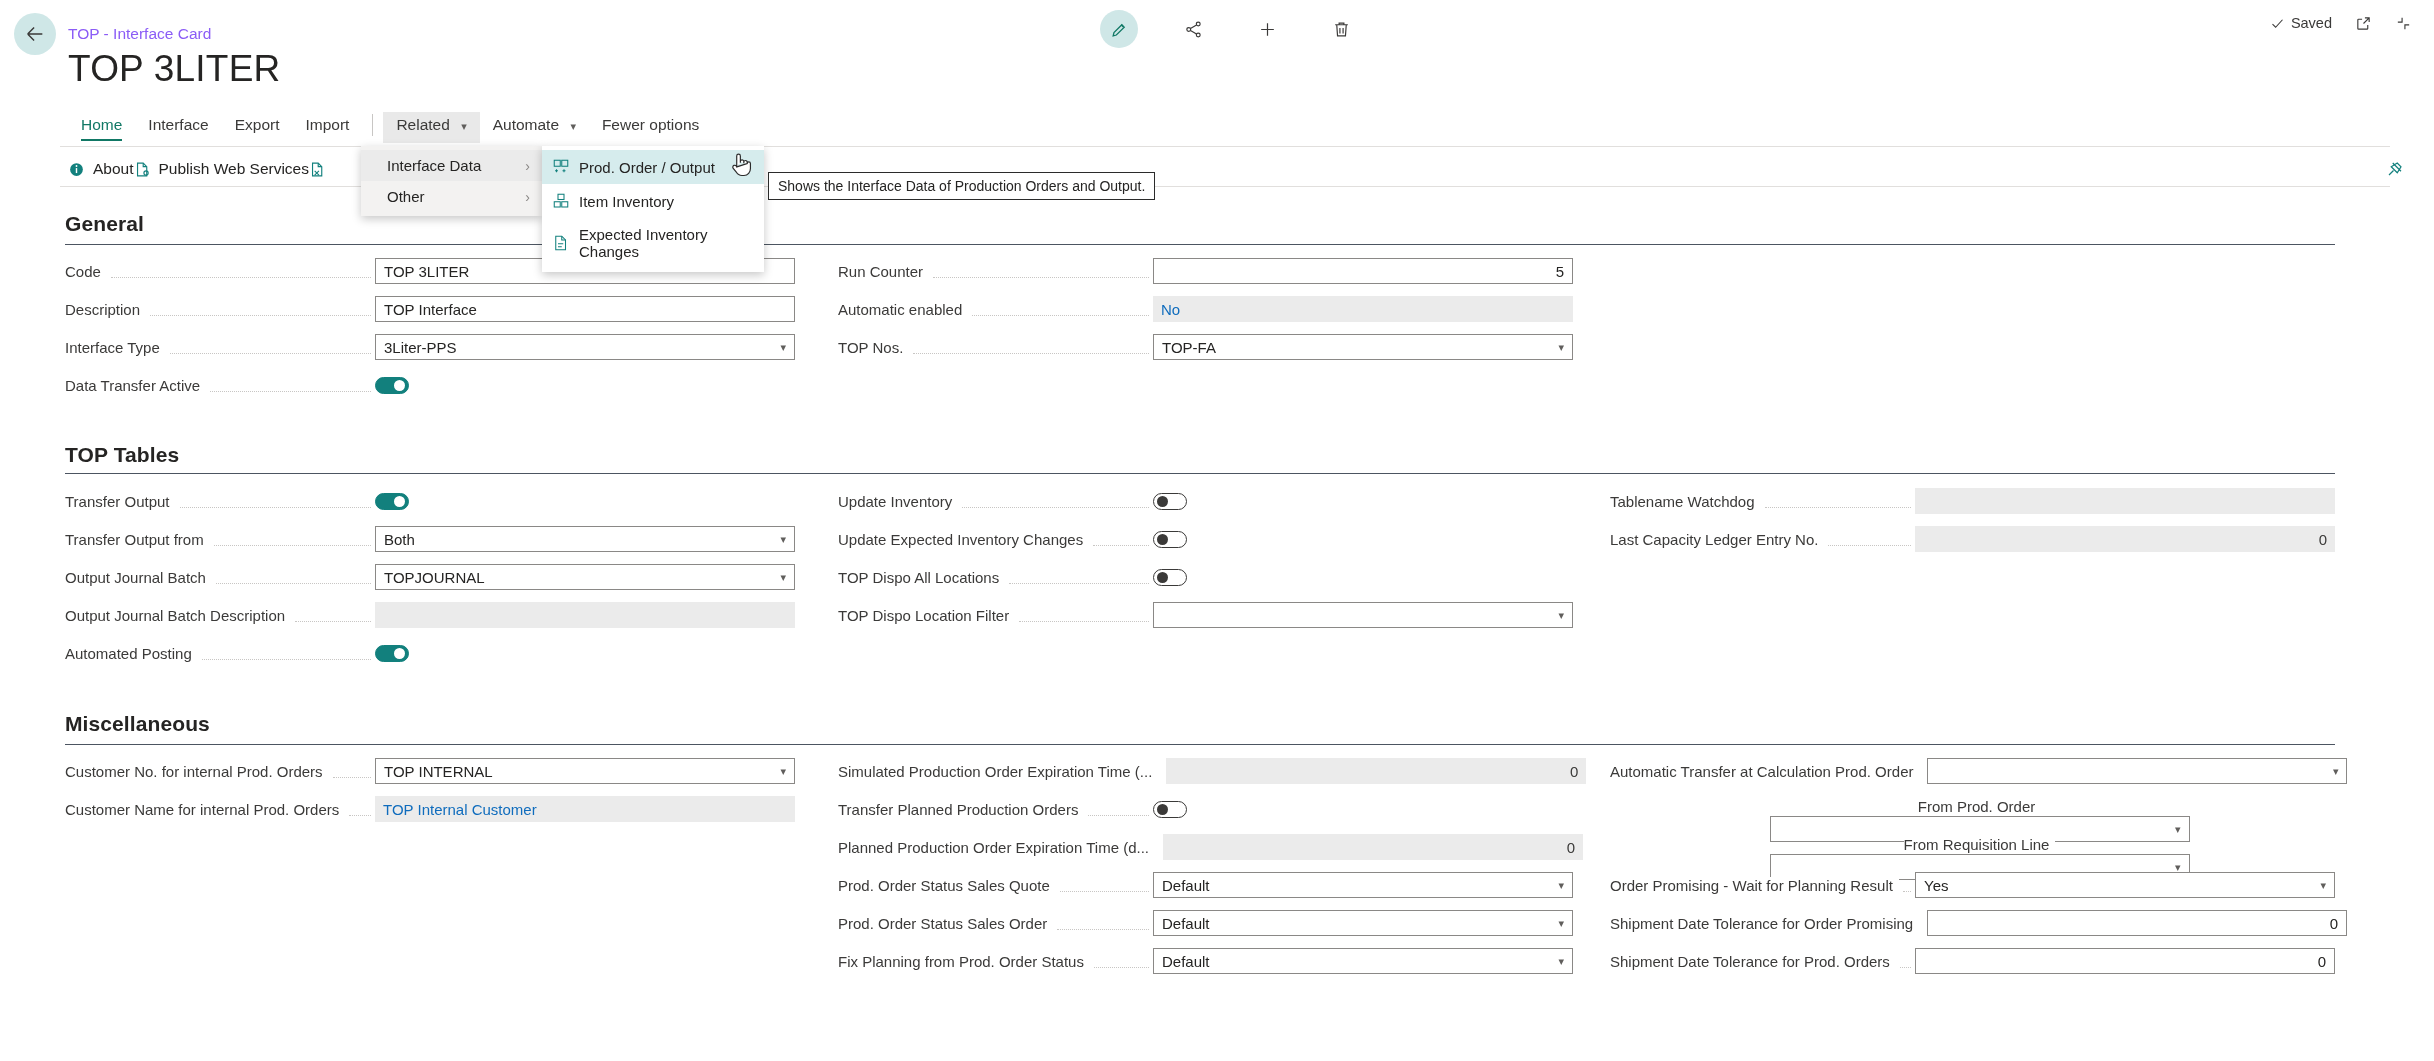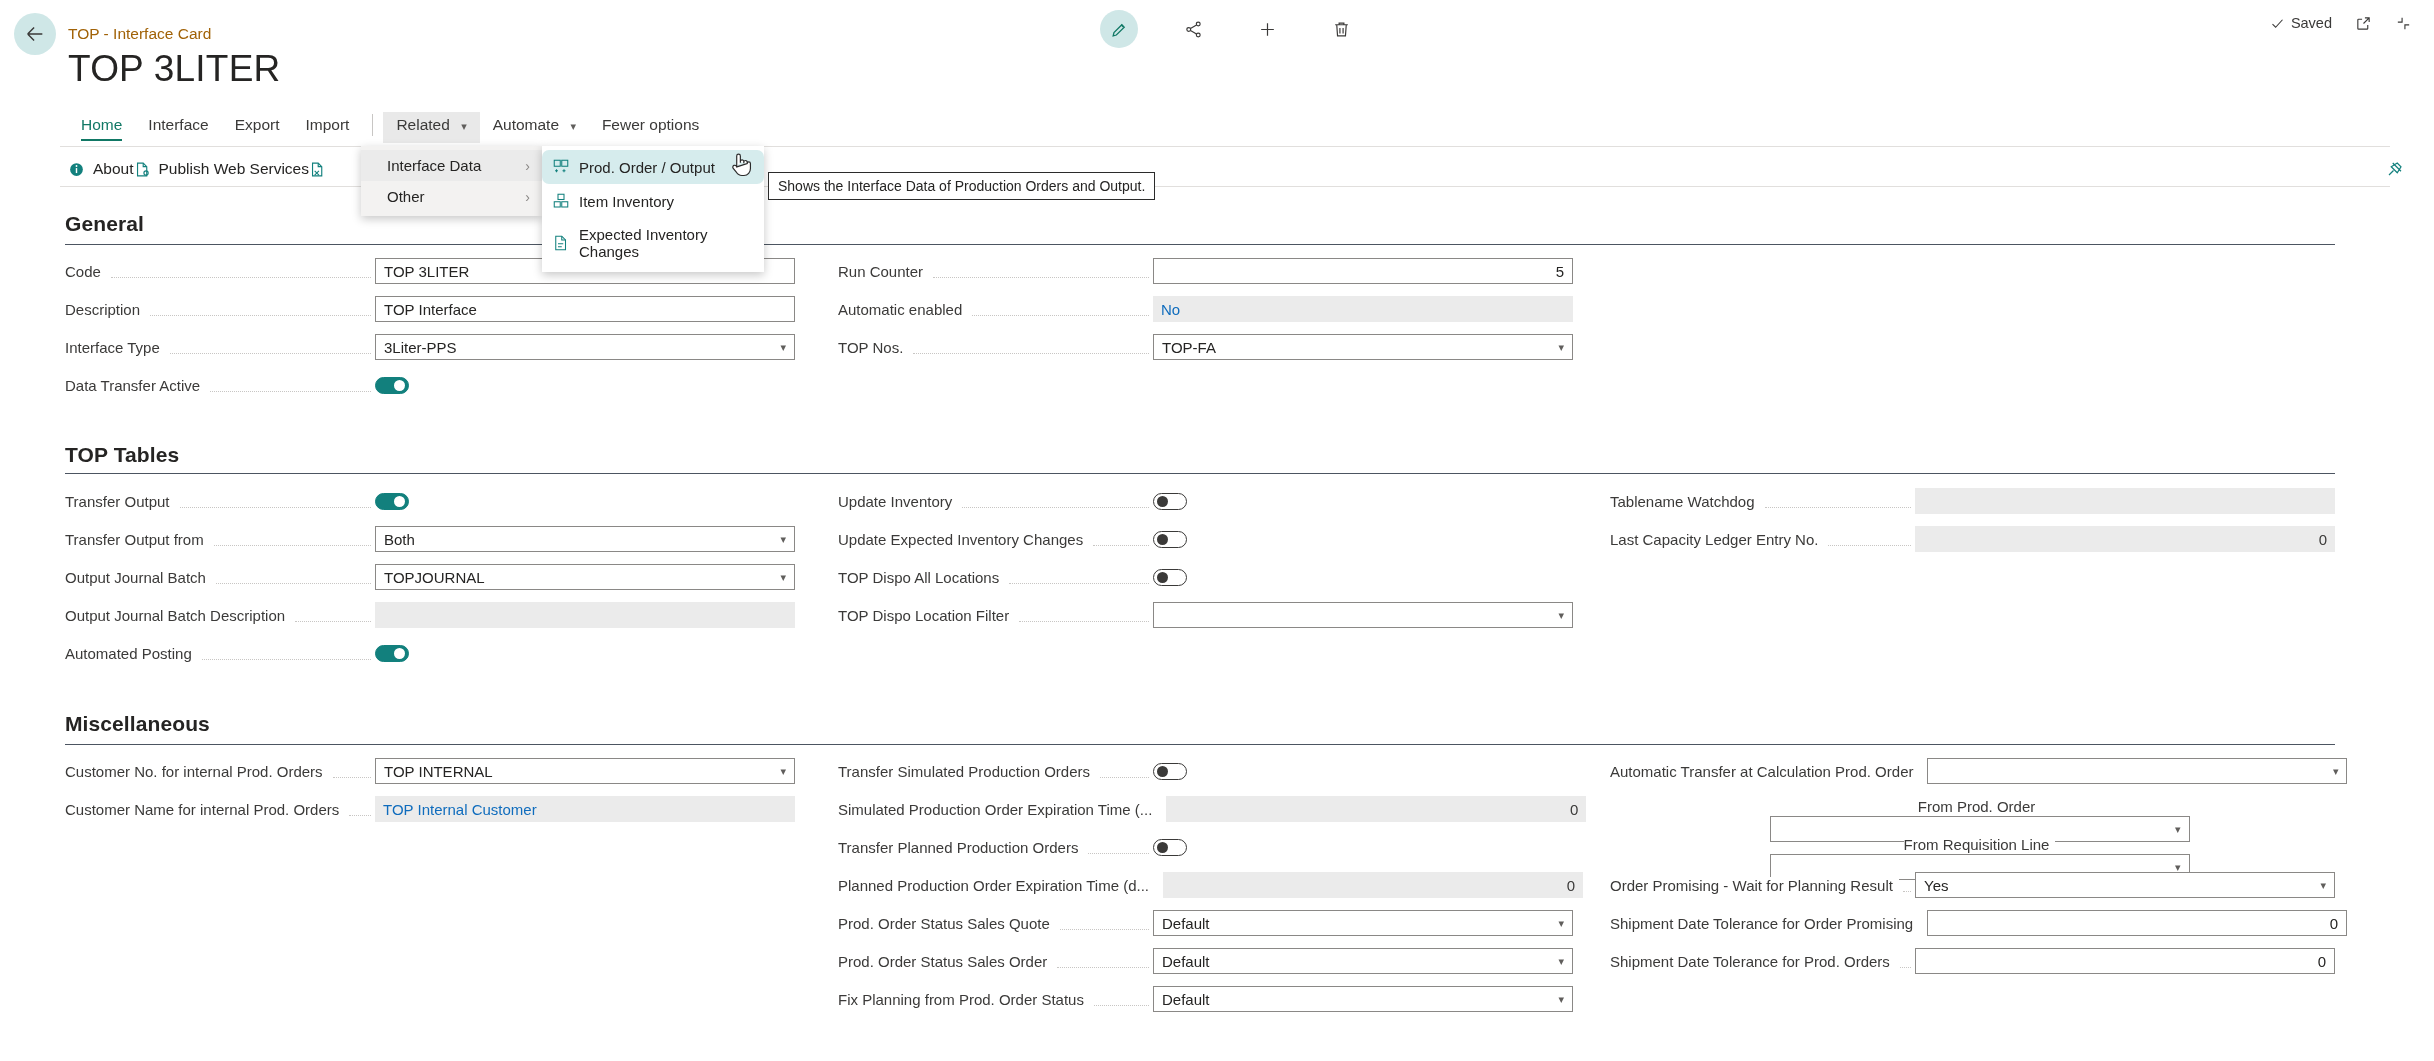--- a/index.html
+++ b/index.html
@@ -19,21 +19,21 @@
   }
   .back-btn {
     position: absolute; left: 14px; top: 13px;
     width: 42px; height: 42px; border-radius: 50%;
     background: #cfe7e7; display: flex; align-items: center; justify-content: center;
     cursor: pointer;
   }
   .back-btn svg { width: 22px; height: 22px; }
   .breadcrumb {
     position: absolute; left: 68px; top: 25px;
-    font-size: 15.5px; color: #a16207;
+    font-size: 15.5px; color: #8b5cf6;
   }
   .page-title {
     position: absolute; left: 68px; top: 48px;
     font-size: 37px; font-weight: 300; color: #252423; letter-spacing: .2px;
   }
 
   
   .center-actions {
     position: absolute; left: 1100px; top: 10px;
     display: flex; align-items: center; gap: 36px;
@@ -112,21 +112,21 @@
   .menu-item .arrow { color: #8a8886; font-size: 14px; margin-left: 10px; }
   .menu-item.sel { background: #ebebeb; }
 
   .menu2 {
     position: absolute; left: 542px; top: 146px; width: 222px;
     background: #ffffff; box-shadow: 0 3px 9px rgba(0,0,0,.22);
     z-index: 45; padding: 4px 0;
   }
   .menu2-item {
     display: flex; align-items: center; gap: 9px;
-    padding: 8px 0 8px 10px; font-size: 15px; color: #252423; cursor: pointer; border-radius: 7px;
+    padding: 8px 0 8px 10px; font-size: 15px; color: #252423; cursor: pointer;
   }
   .menu2-item.hl { background: #d6eced; }
   .menu2-item .mi { width: 18px; height: 18px; display:flex; align-items:center; justify-content:center; flex: 0 0 18px;}
 
   .tooltip {
     position: absolute; left: 768px; top: 172px;
     background: #ffffff; border: 1px solid #2b2b2b;
     padding: 5px 9px; font-size: 14px; color: #252423; z-index: 60;
     white-space: nowrap;
   }
@@ -568,45 +568,36 @@
       <span class="flabel">Customer Name for internal Prod. Orders</span>
       <span class="fdots"></span>
       <span class="fctl">
           <span class="inp readonly blue" style="width:420px">TOP Internal Customer</span>
         </span>
     </div>
   </div>
 
   <div class="col" style="left:838px; top:760px; width:735px;">
     <div class="field">
-      <span class="flabel">Transfer Simulated Production Orders</span>
+      <span class="flabel">Simulated Production Order Expiration Time (...</span>
+      <span class="fdots"></span>
+      <span class="fctl">
+          <span class="inp readonly numeric" style="width:420px">0</span>
+        </span>
+    </div>
+    <div class="field">
+      <span class="flabel">Transfer Planned Production Orders</span>
       <span class="fdots"></span>
       <span class="fctl" style="width:420px">
           <span class="toggle">
             <span class="knob"></span>
           </span>
         </span>
     </div>
     <div class="field">
-      <span class="flabel">Simulated Production Order Expiration Time (...</span>
-      <span class="fdots"></span>
-      <span class="fctl">
-          <span class="inp readonly numeric" style="width:420px">0</span>
-        </span>
-    </div>
-    <div class="field">
-      <span class="flabel">Transfer Planned Production Orders</span>
-      <span class="fdots"></span>
-      <span class="fctl" style="width:420px">
-          <span class="toggle">
-            <span class="knob"></span>
-          </span>
-        </span>
-    </div>
-    <div class="field">
       <span class="flabel">Planned Production Order Expiration Time (d...</span>
       <span class="fdots"></span>
       <span class="fctl">
           <span class="inp readonly numeric" style="width:420px">0</span>
         </span>
     </div>
     <div class="field">
       <span class="flabel">Prod. Order Status Sales Quote</span>
       <span class="fdots"></span>
       <span class="fctl">

